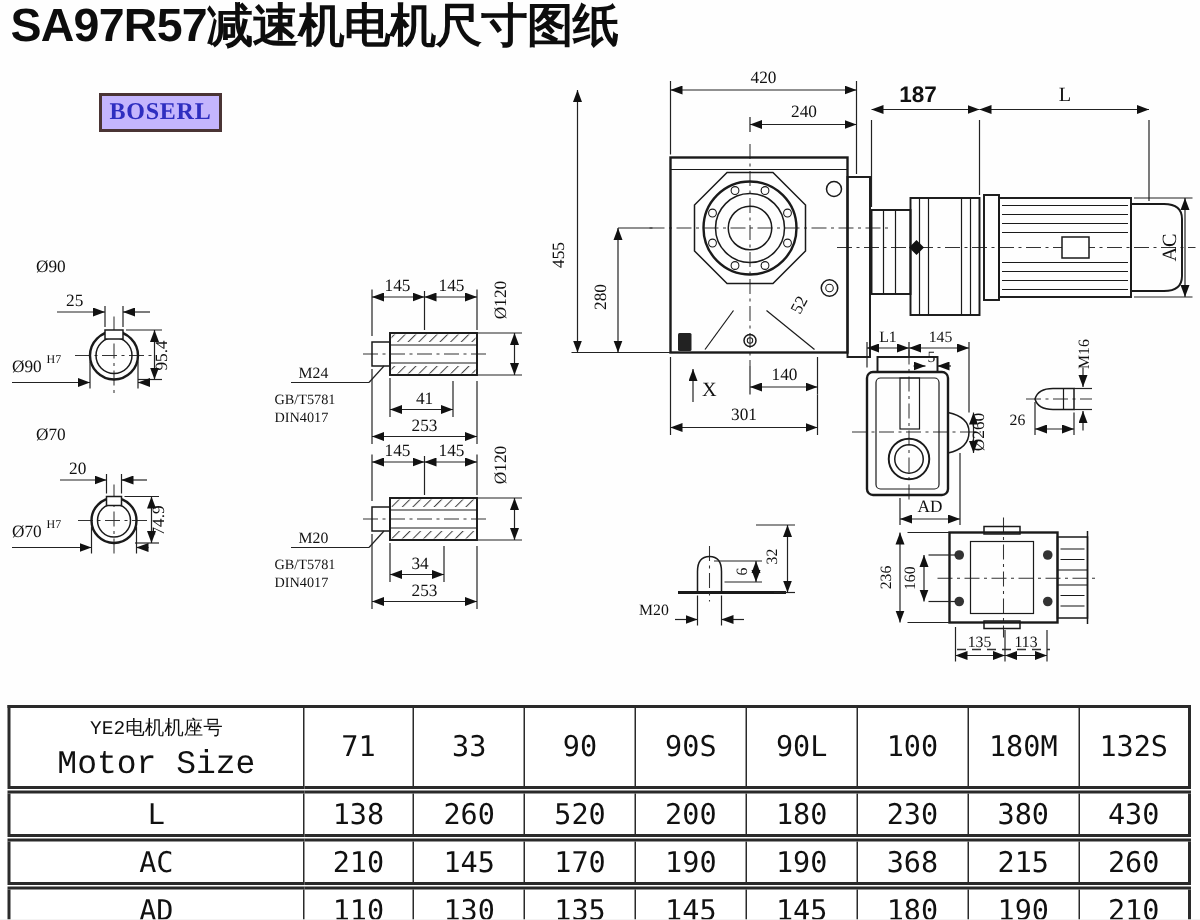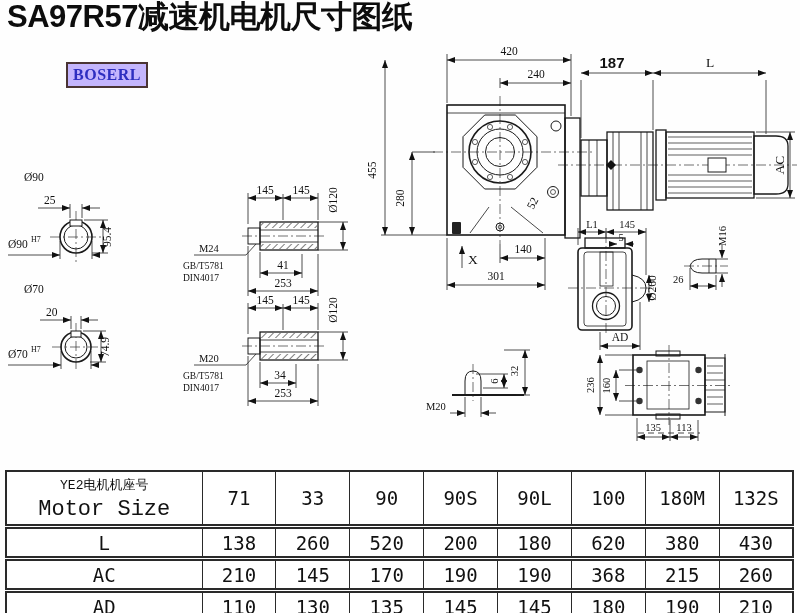--- a/index.html
+++ b/index.html
@@ -388,21 +388,21 @@
         <th>180M</th>
         <th>132S</th>
       </tr>
       <tr class="dr">
         <td>L</td>
         <td>138</td>
         <td>260</td>
         <td>520</td>
         <td>200</td>
         <td>180</td>
-        <td>620</td>
+        <td>230</td>
         <td>380</td>
         <td>430</td>
       </tr>
       <tr class="dr">
         <td>AC</td>
         <td>210</td>
         <td>145</td>
         <td>170</td>
         <td>190</td>
         <td>190</td>

